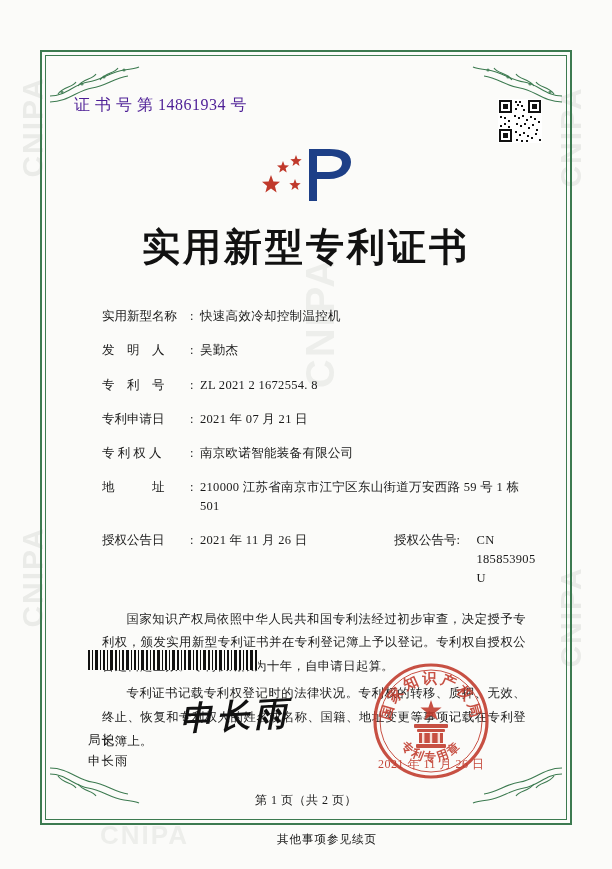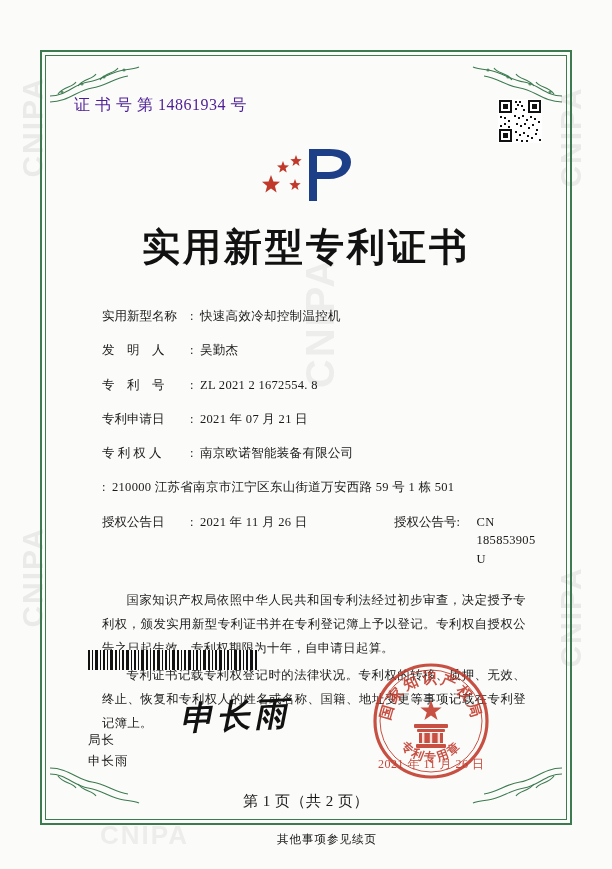--- a/index.html
+++ b/index.html
@@ -223,21 +223,21 @@
     color: #c0392b;
     letter-spacing: 0.5px;
     opacity: 0.92;
   }
 
   .page-footer {
     position: absolute;
     width: 100%;
     top: 792px;
     text-align: center;
-    font-size: 15px;
+    font-size: 12px;
     color: #1a1a1a;
     letter-spacing: 0.5px;
   }
   .outside-note {
     position: absolute;
     width: 100%;
     top: 832px;
     text-align: center;
     font-size: 11.5px;
     color: #1a1a1a;
@@ -416,20 +416,21 @@
         <div class="field-value">2021 年 07 月 21 日</div>
       </div>
 
       <div class="field-row">
         <div class="field-label spread">专 利 权 人</div>
         <div class="field-colon">:</div>
         <div class="field-value">南京欧诺智能装备有限公司</div>
       </div>
 
       <div class="field-row">
+        <div class="field-label spread">地　　　址</div>
         <div class="field-colon">:</div>
         <div class="field-value">210000  江苏省南京市江宁区东山街道万安西路 59 号 1 栋 501</div>
       </div>
 
       <div class="field-row inline-two">
         <div class="field-label">授权公告日</div>
         <div class="field-colon">:</div>
         <div class="field-value">2021 年 11 月 26 日</div>
         <div class="second-label">授权公告号</div>
         <div class="field-colon">:</div>

